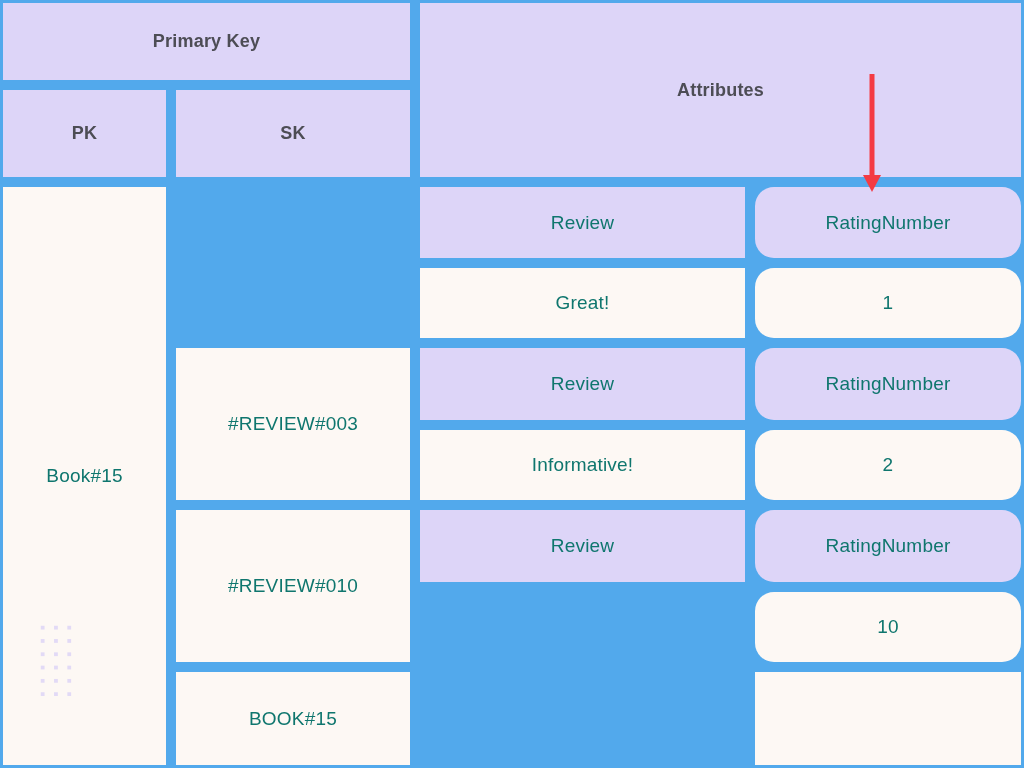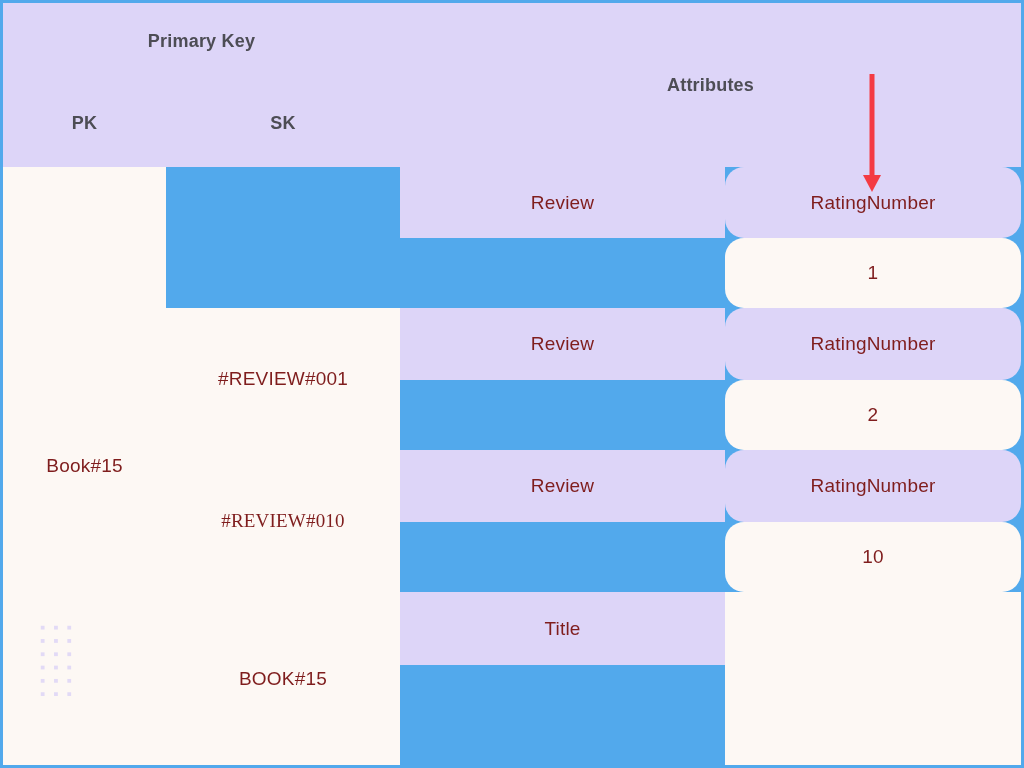--- a/index.html
+++ b/index.html
@@ -10,45 +10,45 @@
   }
   .table {
     position: relative;
     width: 1024px;
     height: 768px;
     box-sizing: border-box;
     background: #52a9ec;            
     display: grid;
     grid-template-columns: 163px 234px 325px 1fr;
     grid-template-rows: 77px 87px 71px 70px 72px 70px 72px 70px 73px 1fr;
-    gap: 0;
+    gap: 10px;
     padding: 3px;
   }
   .cell {
     display: flex;
     align-items: center;
     justify-content: center;
     text-align: center;
     font-size: 19px;
-    color: #7f1d1d;
+    color: #0f766e;
     letter-spacing: 0.2px;
   }
   .hdr   { background: #ddd5f8; font-weight: bold; color: #4d4d55; font-size: 18px; }
   .subhdr{ background: #ddd5f8; }
   .val   { background: #fdf8f4; }
 
   
   .c-primarykey { grid-column: 1 / 3;  grid-row: 1 / 2; }
   .c-attributes { grid-column: 3 / 5;  grid-row: 1 / 3; }
   .c-pk         { grid-column: 1 / 2;  grid-row: 2 / 3; }
   .c-sk         { grid-column: 2 / 3;  grid-row: 2 / 3; }
   .c-pkval      { grid-column: 1 / 2;  grid-row: 3 / 11; position: relative; }
   .c-sk0 { grid-column: 2 / 3; grid-row: 3 / 5; }
   .c-sk1 { grid-column: 2 / 3; grid-row: 5 / 7; }
-  .c-sk2 { grid-column: 2 / 3; grid-row: 7 / 9; font-family: Liberation Serif, serif; }
+  .c-sk2 { grid-column: 2 / 3; grid-row: 7 / 9; }
   .c-sk3 { grid-column: 2 / 3; grid-row: 9 / 11; }
   .col3 { grid-column: 3 / 4; }
   .col4 { grid-column: 4 / 5; border-radius: 19px; }
   .r3 { grid-row: 3 / 4; }  .r4 { grid-row: 4 / 5; }
   .r5 { grid-row: 5 / 6; }  .r6 { grid-row: 6 / 7; }
   .r7 { grid-row: 7 / 8; }  .r8 { grid-row: 8 / 9; }
   .r9 { grid-row: 9 / 10; } .r10{ grid-row: 10 / 11; }
   .c-empty { grid-column: 4 / 5; grid-row: 9 / 11; background: #fdf8f4; }
 
   
@@ -81,37 +81,38 @@
   <div class="cell hdr c-primarykey">Primary Key</div>
   <div class="cell hdr c-pk">PK</div>
   <div class="cell hdr c-attributes">Attributes</div>
   <div class="cell hdr c-sk">SK</div>
 
   <div class="cell val c-pkval">
     <span>Book#15</span>
     <span class="dots"></span>
   </div>
 
-  <div class="cell val c-sk1">#REVIEW#001</div>
+  <div class="cell val c-sk1">#REVIEW#003</div>
   <div class="cell val c-sk2">#REVIEW#010</div>
   <div class="cell val c-sk3">BOOK#15</div>
 
   <div class="cell subhdr col3 r3">Review</div>
   <div class="cell subhdr col4 r3">RatingNumber</div>
+  <div class="cell val    col3 r4">Great!</div>
   <div class="cell val    col4 r4">1</div>
 
   <div class="cell subhdr col3 r5">Review</div>
   <div class="cell subhdr col4 r5">RatingNumber</div>
+  <div class="cell val    col3 r6">Informative!</div>
   <div class="cell val    col4 r6">2</div>
 
   <div class="cell subhdr col3 r7">Review</div>
   <div class="cell subhdr col4 r7">RatingNumber</div>
   <div class="cell val    col4 r8">10</div>
 
-  <div class="cell subhdr col3 r9">Title</div>
   <div class="cell c-empty"></div>
 
   <svg class="arrow" viewBox="0 0 22 122">
     <line x1="11" y1="2" x2="11" y2="108" stroke="#f43b43" stroke-width="5"></line>
     <polygon points="2,103 20,103 11,120" fill="#f43b43"></polygon>
   </svg>
 
 </div>
 
 </body></html>

